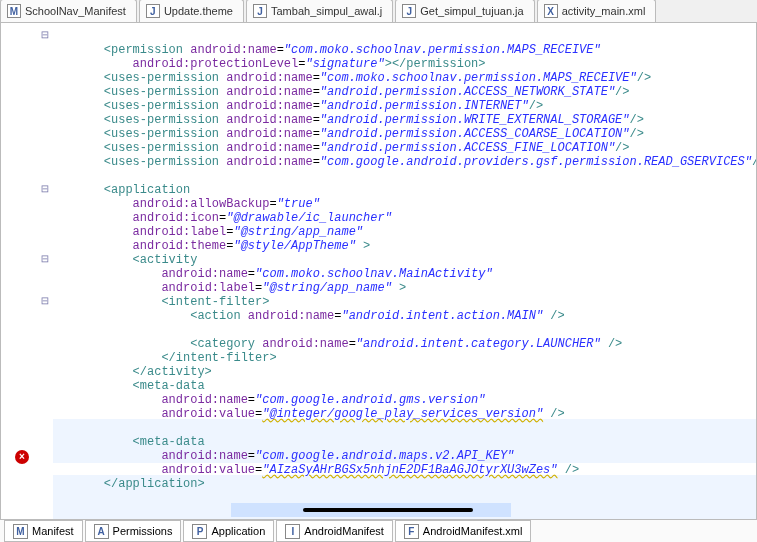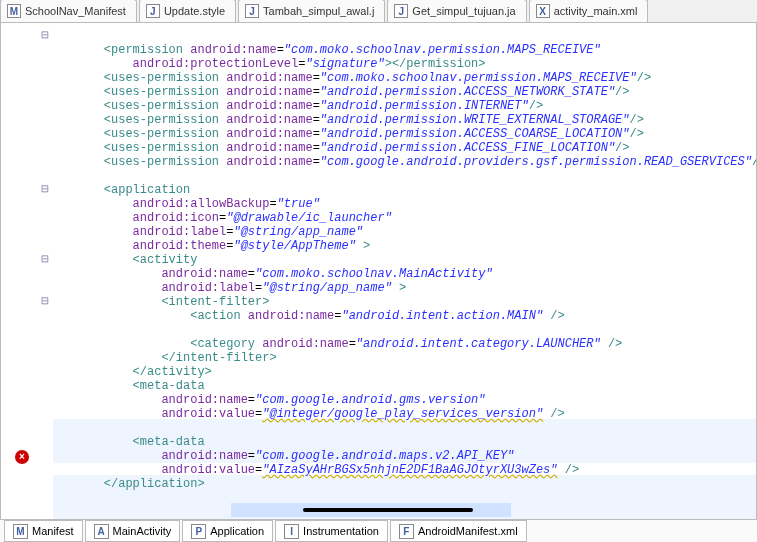--- a/index.html
+++ b/index.html
@@ -161,21 +161,21 @@
 </head>
 <body>
 
 <div class="tabbar">
   <div class="tab">
       <span class="ticon">M</span>
       <span>SchoolNav_Manifest</span>
     </div>
   <div class="tab">
       <span class="ticon">J</span>
-      <span>Update.style</span>
+      <span>Update.theme</span>
     </div>
   <div class="tab">
       <span class="ticon">J</span>
       <span>Tambah_simpul_awal.j</span>
     </div>
   <div class="tab">
       <span class="ticon">J</span>
       <span>Get_simpul_tujuan.ja</span>
     </div>
   <div class="tab">
@@ -238,27 +238,27 @@
   </div>
 </div>
 
 <div class="bottombar">
   <div class="btab">
       <span class="box">M</span>
       <span>Manifest</span>
     </div>
   <div class="btab">
       <span class="box">A</span>
-      <span>MainActivity</span>
+      <span>Permissions</span>
     </div>
   <div class="btab">
       <span class="box">P</span>
       <span>Application</span>
     </div>
   <div class="btab">
       <span class="box">I</span>
-      <span>Instrumentation</span>
+      <span>AndroidManifest</span>
     </div>
   <div class="btab">
       <span class="box">F</span>
       <span>AndroidManifest.xml</span>
     </div>
 </div>
 
 </body></html>

